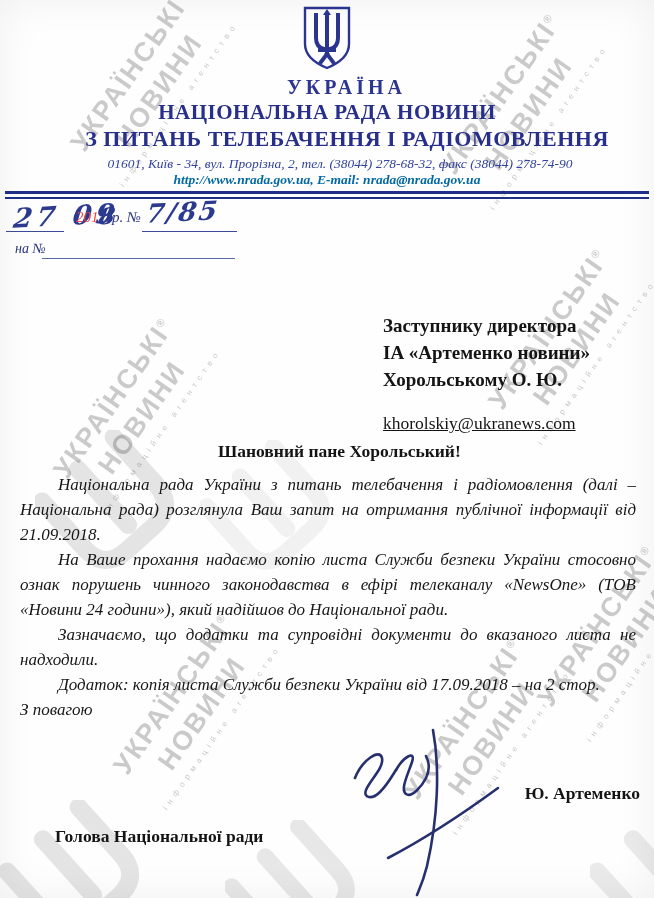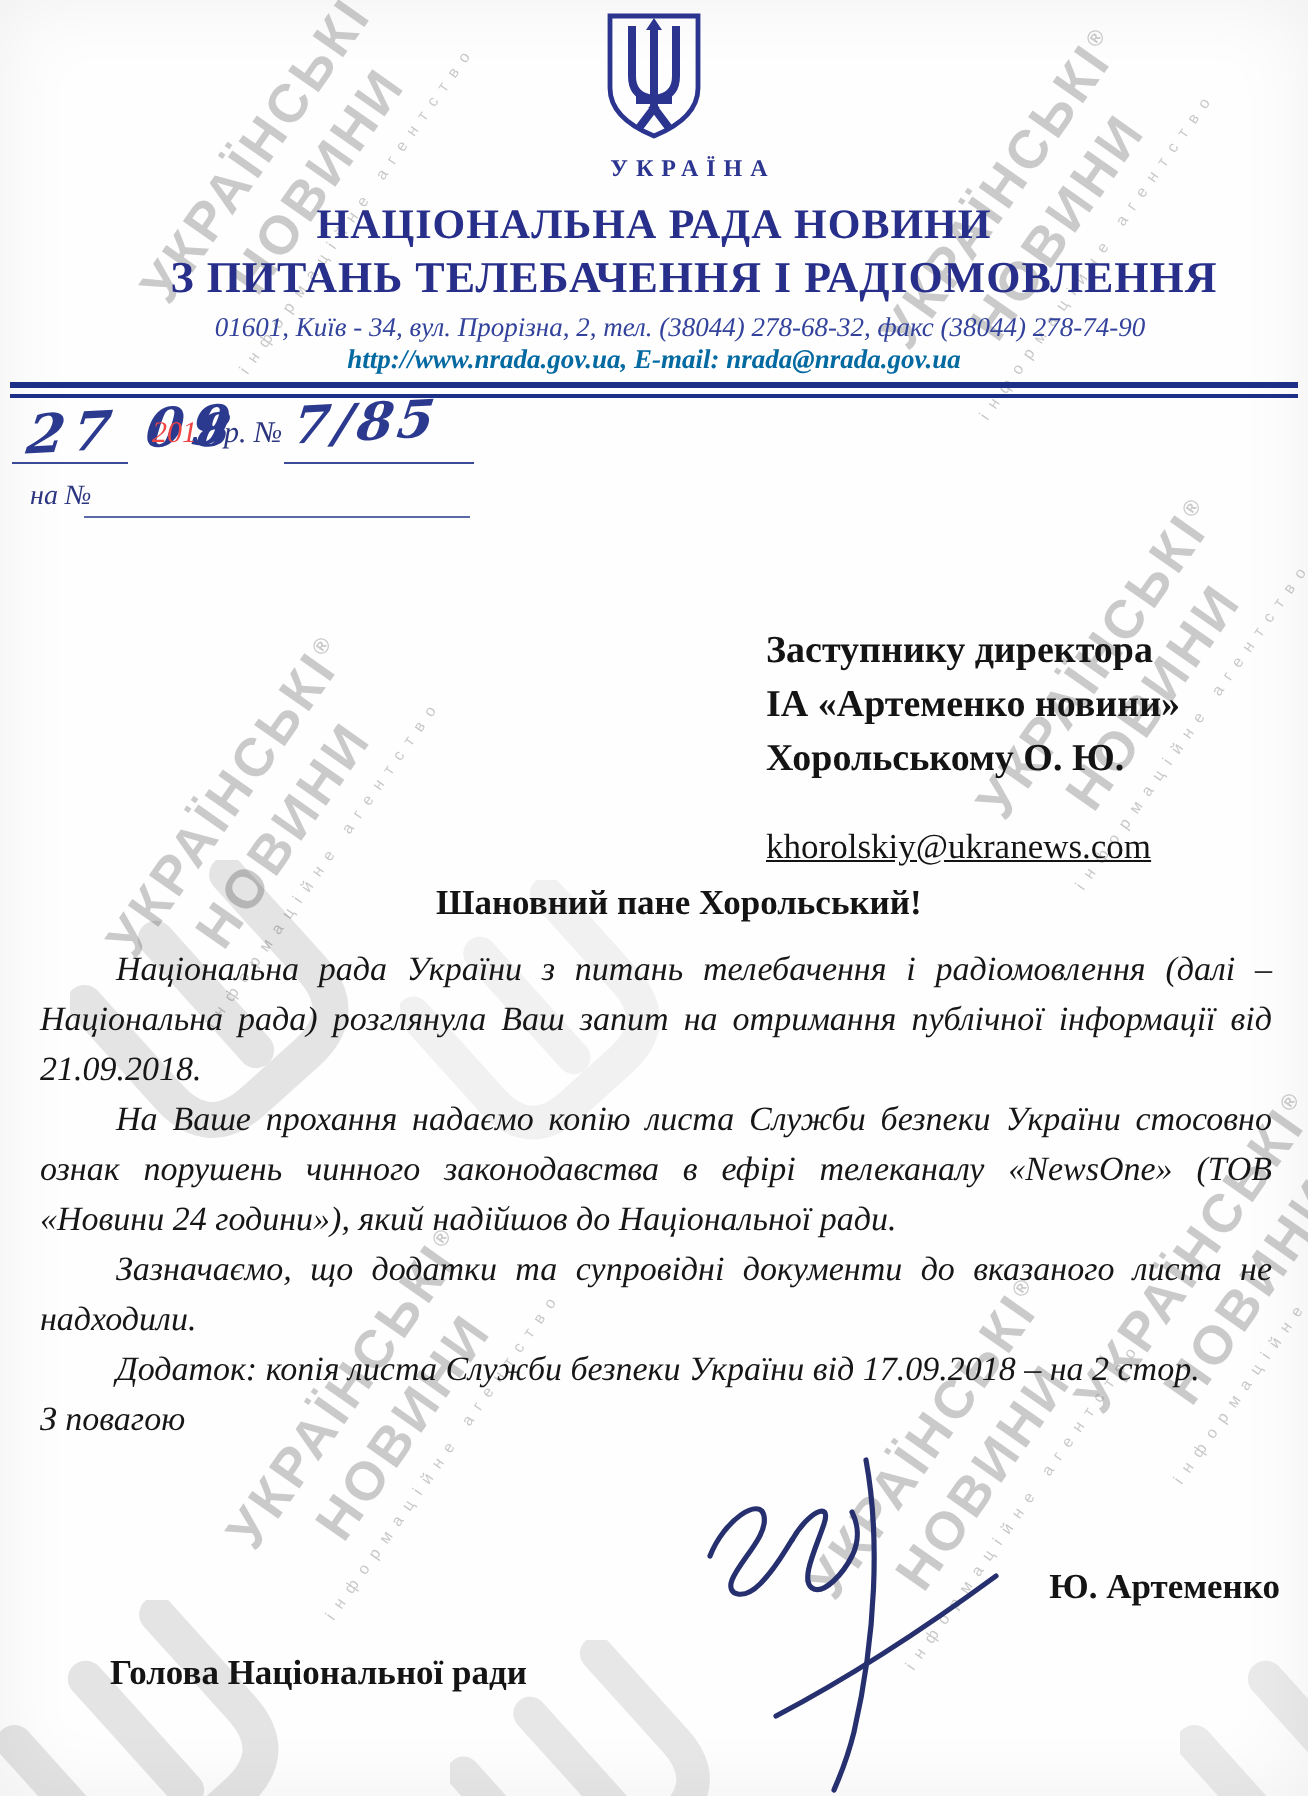--- a/index.html
+++ b/index.html
@@ -22,21 +22,21 @@
     font-family:"Liberation Sans","DejaVu Sans",sans-serif;
     font-size:8px;letter-spacing:5px;color:rgba(135,135,135,0.45);
     margin-top:2px;white-space:nowrap;
   }
   .wm-logo{position:absolute;}
   
   .content{position:absolute;inset:0;z-index:1;}
   .emblem-wrap{position:absolute;left:0;top:6px;width:100%;text-align:center;}
   .emblem-svg{display:inline-block;}
   .country{
-    margin-top:2px;font-size:12px;letter-spacing:4px;color:#2c3590;font-weight:bold;margin-left:39px;
+    margin-top:2px;font-size:20px;letter-spacing:4px;color:#2c3590;font-weight:bold;margin-left:39px;
   }
   .org1{position:absolute;top:100px;width:100%;text-align:center;
     font-size:21px;font-weight:bold;color:#272f8a;letter-spacing:0.5px;}
   .org2{position:absolute;top:126px;width:100%;text-align:center;
     font-size:22px;font-weight:bold;color:#272f8a;letter-spacing:0.5px;margin-left:20px;}
   .addr{position:absolute;top:156px;width:100%;text-align:center;
     font-size:13.5px;font-style:italic;color:#33439c;padding-left:13px;}
   .web{position:absolute;top:172px;width:100%;text-align:center;
     font-size:13.5px;font-style:italic;font-weight:bold;color:#0369a1;}
   .rule{position:absolute;top:191px;left:5px;right:5px;height:3px;

